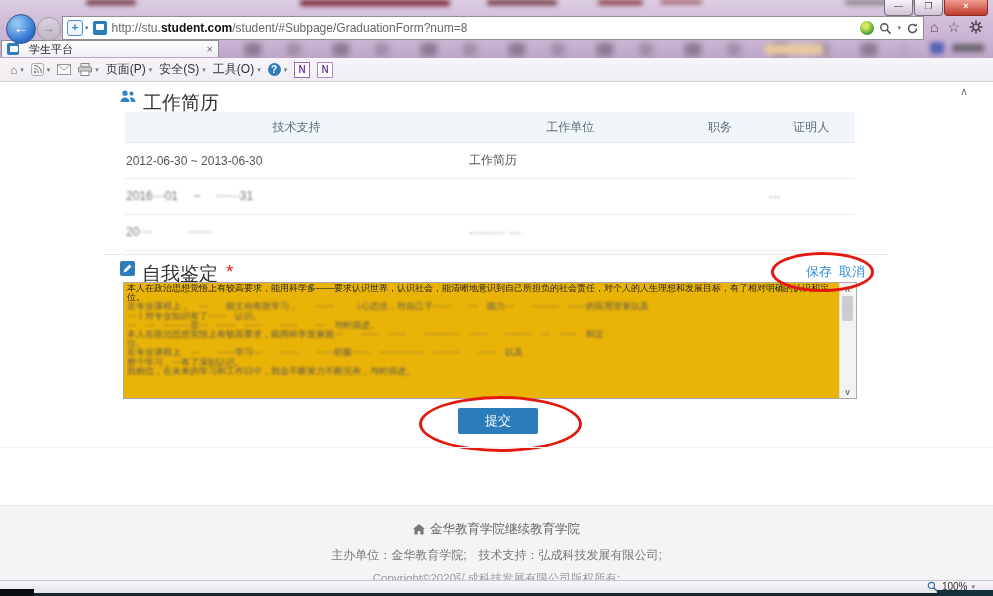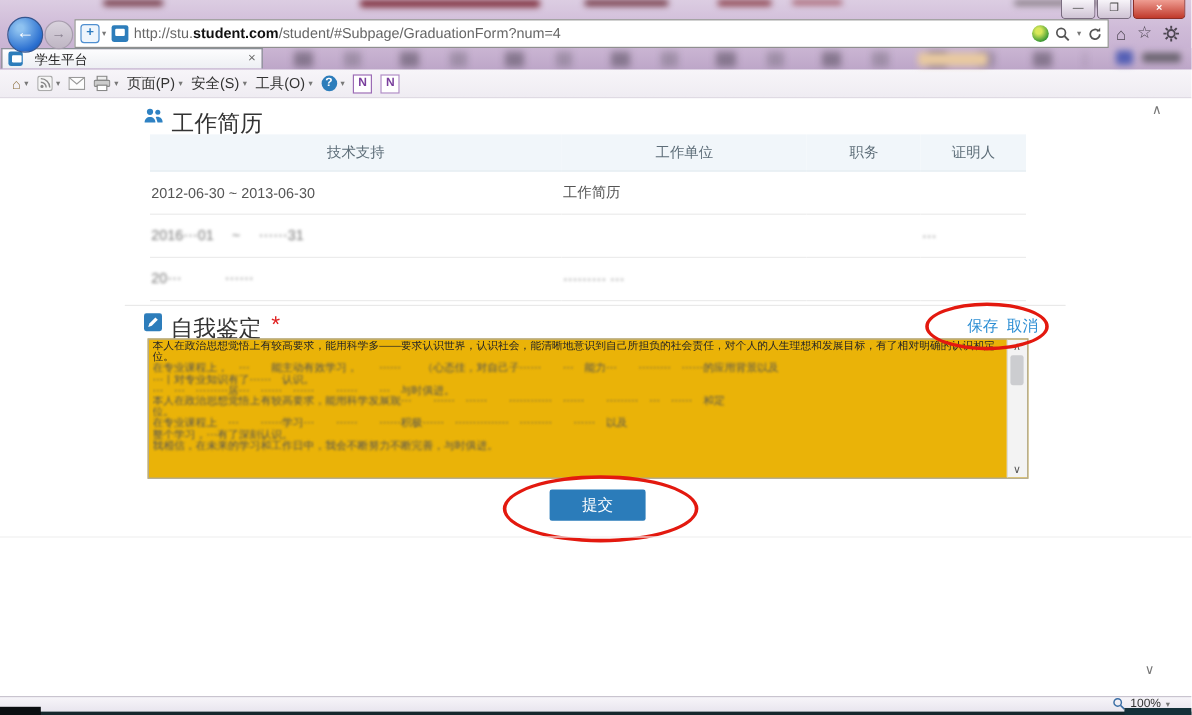--- a/index.html
+++ b/index.html
@@ -114,21 +114,21 @@
 
 <div class="back-btn">←</div>
 <div class="fwd-btn">→</div>
 
 <div class="addr">
   <span class="addfav">
     <span class="box">+</span>
     <span class="caret">▾</span>
   </span>
   <span class="favicon"></span>
-  <span class="url"><span>http://stu.</span><b>student.com</b><span>/student/#Subpage/GraduationForm?num=4</span></span>
+  <span class="url"><span>http://stu.</span><b>student.com</b><span>/student/#Subpage/GraduationForm?num=8</span></span>
   <span class="addr-icons">
     <span class="compat"></span>
     <svg class="icon-svg" width="13" height="13" viewBox="0 0 13 13">
         <circle cx="5.3" cy="5.3" r="3.6" fill="none" stroke="#555" stroke-width="1.4"></circle>
         <line x1="8" y1="8" x2="11.6" y2="11.6" stroke="#555" stroke-width="1.6"></line>
       </svg>
     <span class="caret">▾</span>
     <svg class="icon-svg" width="13" height="13" viewBox="0 0 13 13">
         <path d="M10.5 6.5a4 4 0 1 1-1.2-2.8" fill="none" stroke="#555" stroke-width="1.5"></path>
         <path d="M10.8 1.2v3h-3z" fill="#555"></path>
@@ -293,20 +293,30 @@
       <span class="ta-arrow" style="bottom:1px">∨</span>
     </div>
   </div>
 
   <button class="submit">提交</button>
 
   <div class="ellipse el-save"></div>
   <div class="ellipse el-submit"></div>
   <div class="form-bottom"></div>
 
+  <div class="footer">
+    <div class="f-line1">
+      <svg class="icon-svg" width="12" height="11" viewBox="0 0 12 11">
+          <path d="M6 0L0 5h1.5v5.5h3.2V7h2.6v3.5h3.2V5H12z" fill="#777"></path>
+        </svg>
+      <span>金华教育学院继续教育学院</span>
+    </div>
+    <div class="f-line2">主办单位：金华教育学院;　技术支持：弘成科技发展有限公司;</div>
+    <div class="f-line3">Copyright©2020弘成科技发展有限公司版权所有;</div>
+  </div>
 </div>
 
 <div class="statusbar"></div>
 <div class="status-zoom">
   <svg class="icon-svg" width="11" height="11" viewBox="0 0 11 11">
       <circle cx="4.4" cy="4.4" r="3.1" fill="none" stroke="#3a6ea5" stroke-width="1.2"></circle>
       <line x1="6.7" y1="6.7" x2="10" y2="10" stroke="#3a6ea5" stroke-width="1.4"></line>
     </svg>
   <span>100%</span>
   <span class="caret">▾</span>

